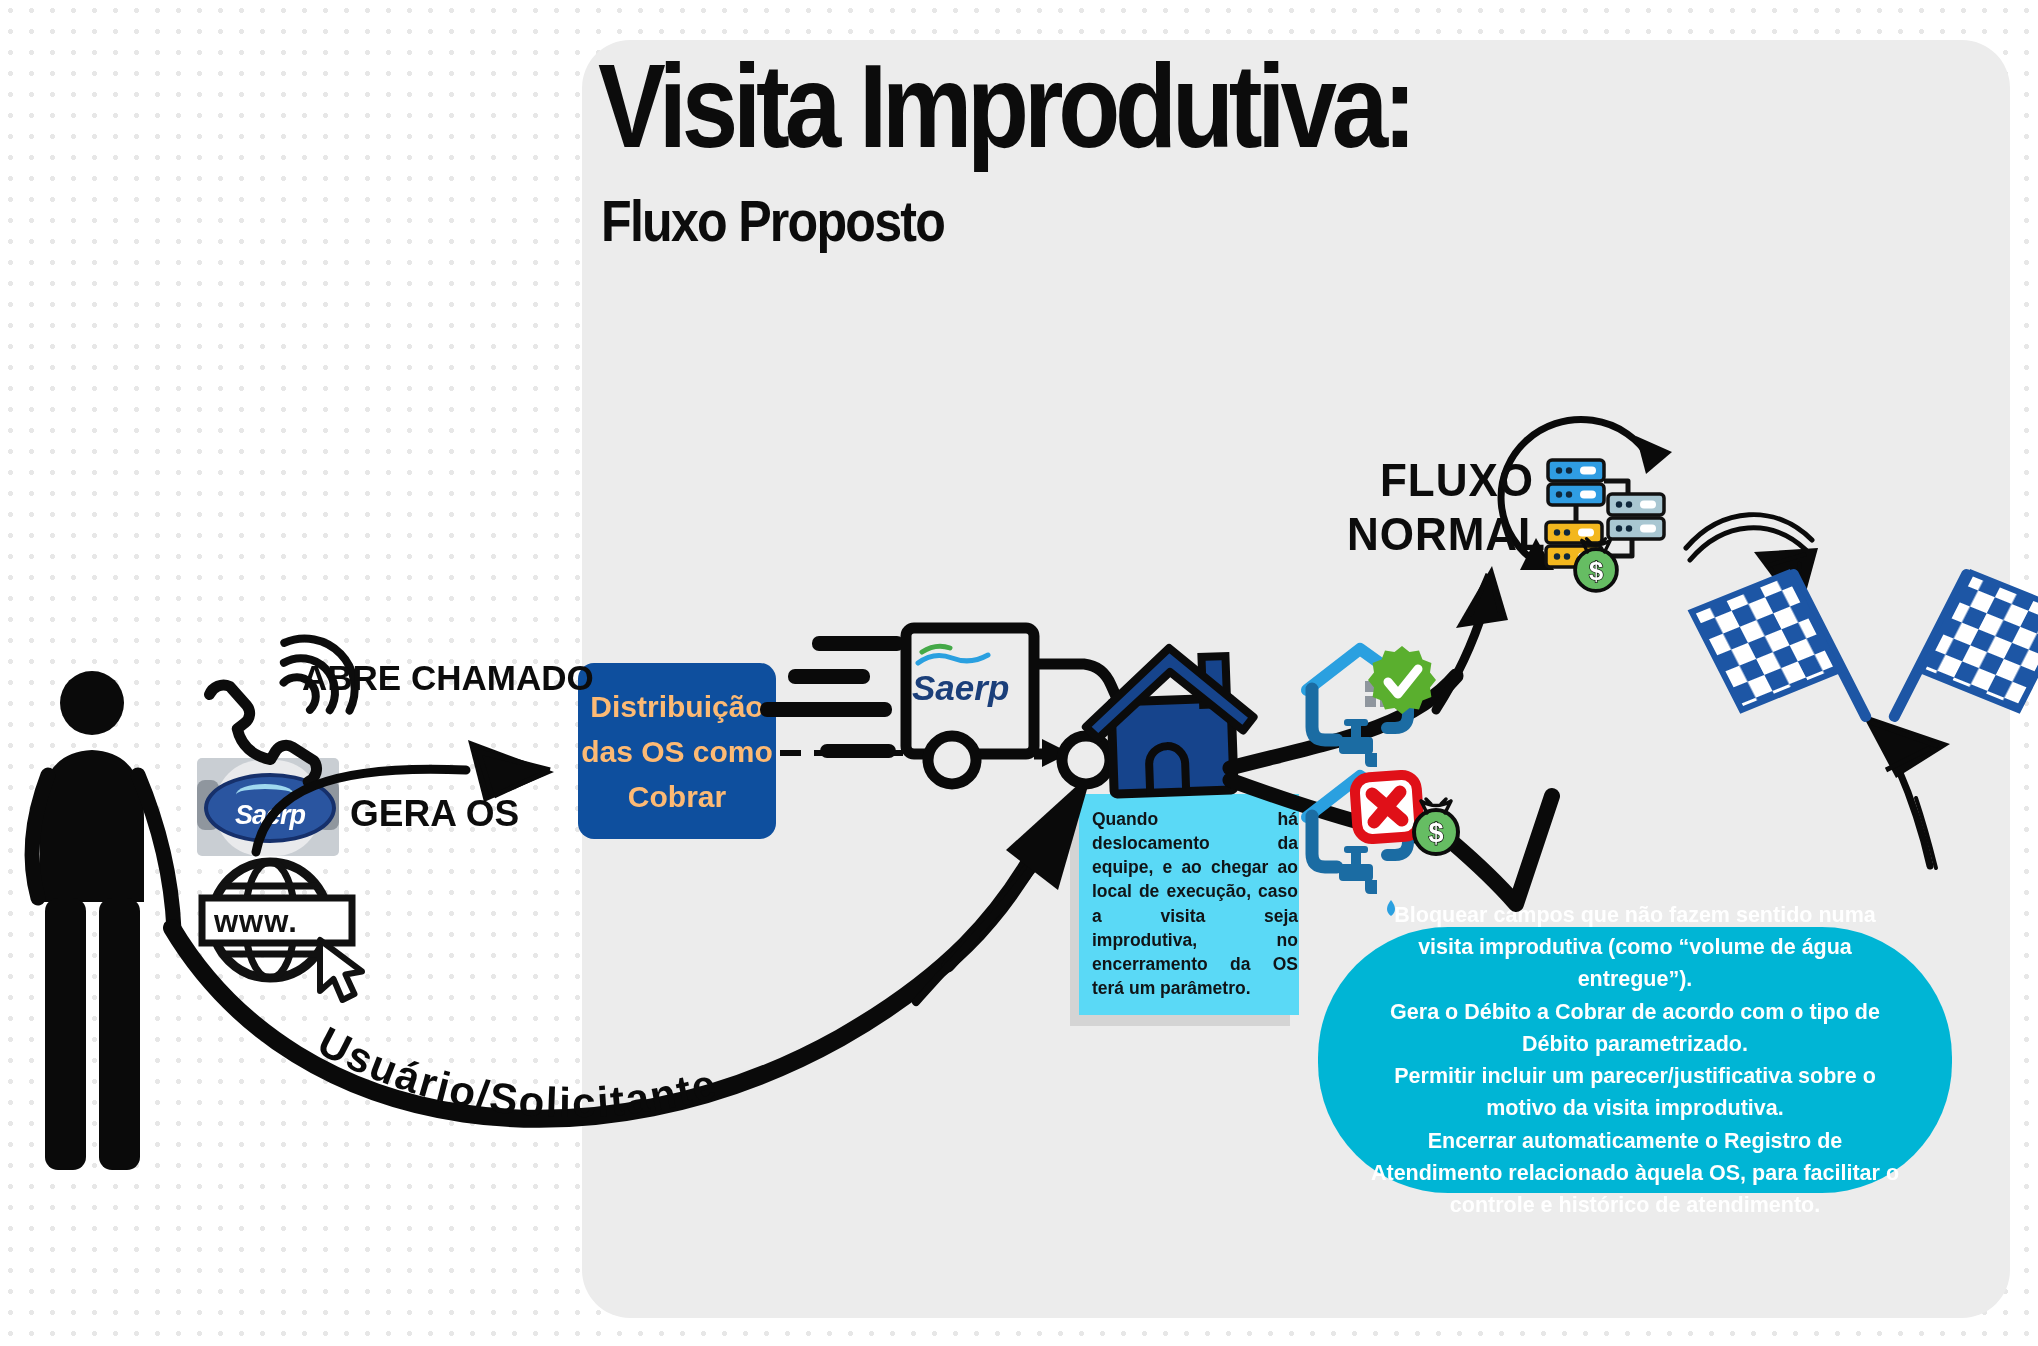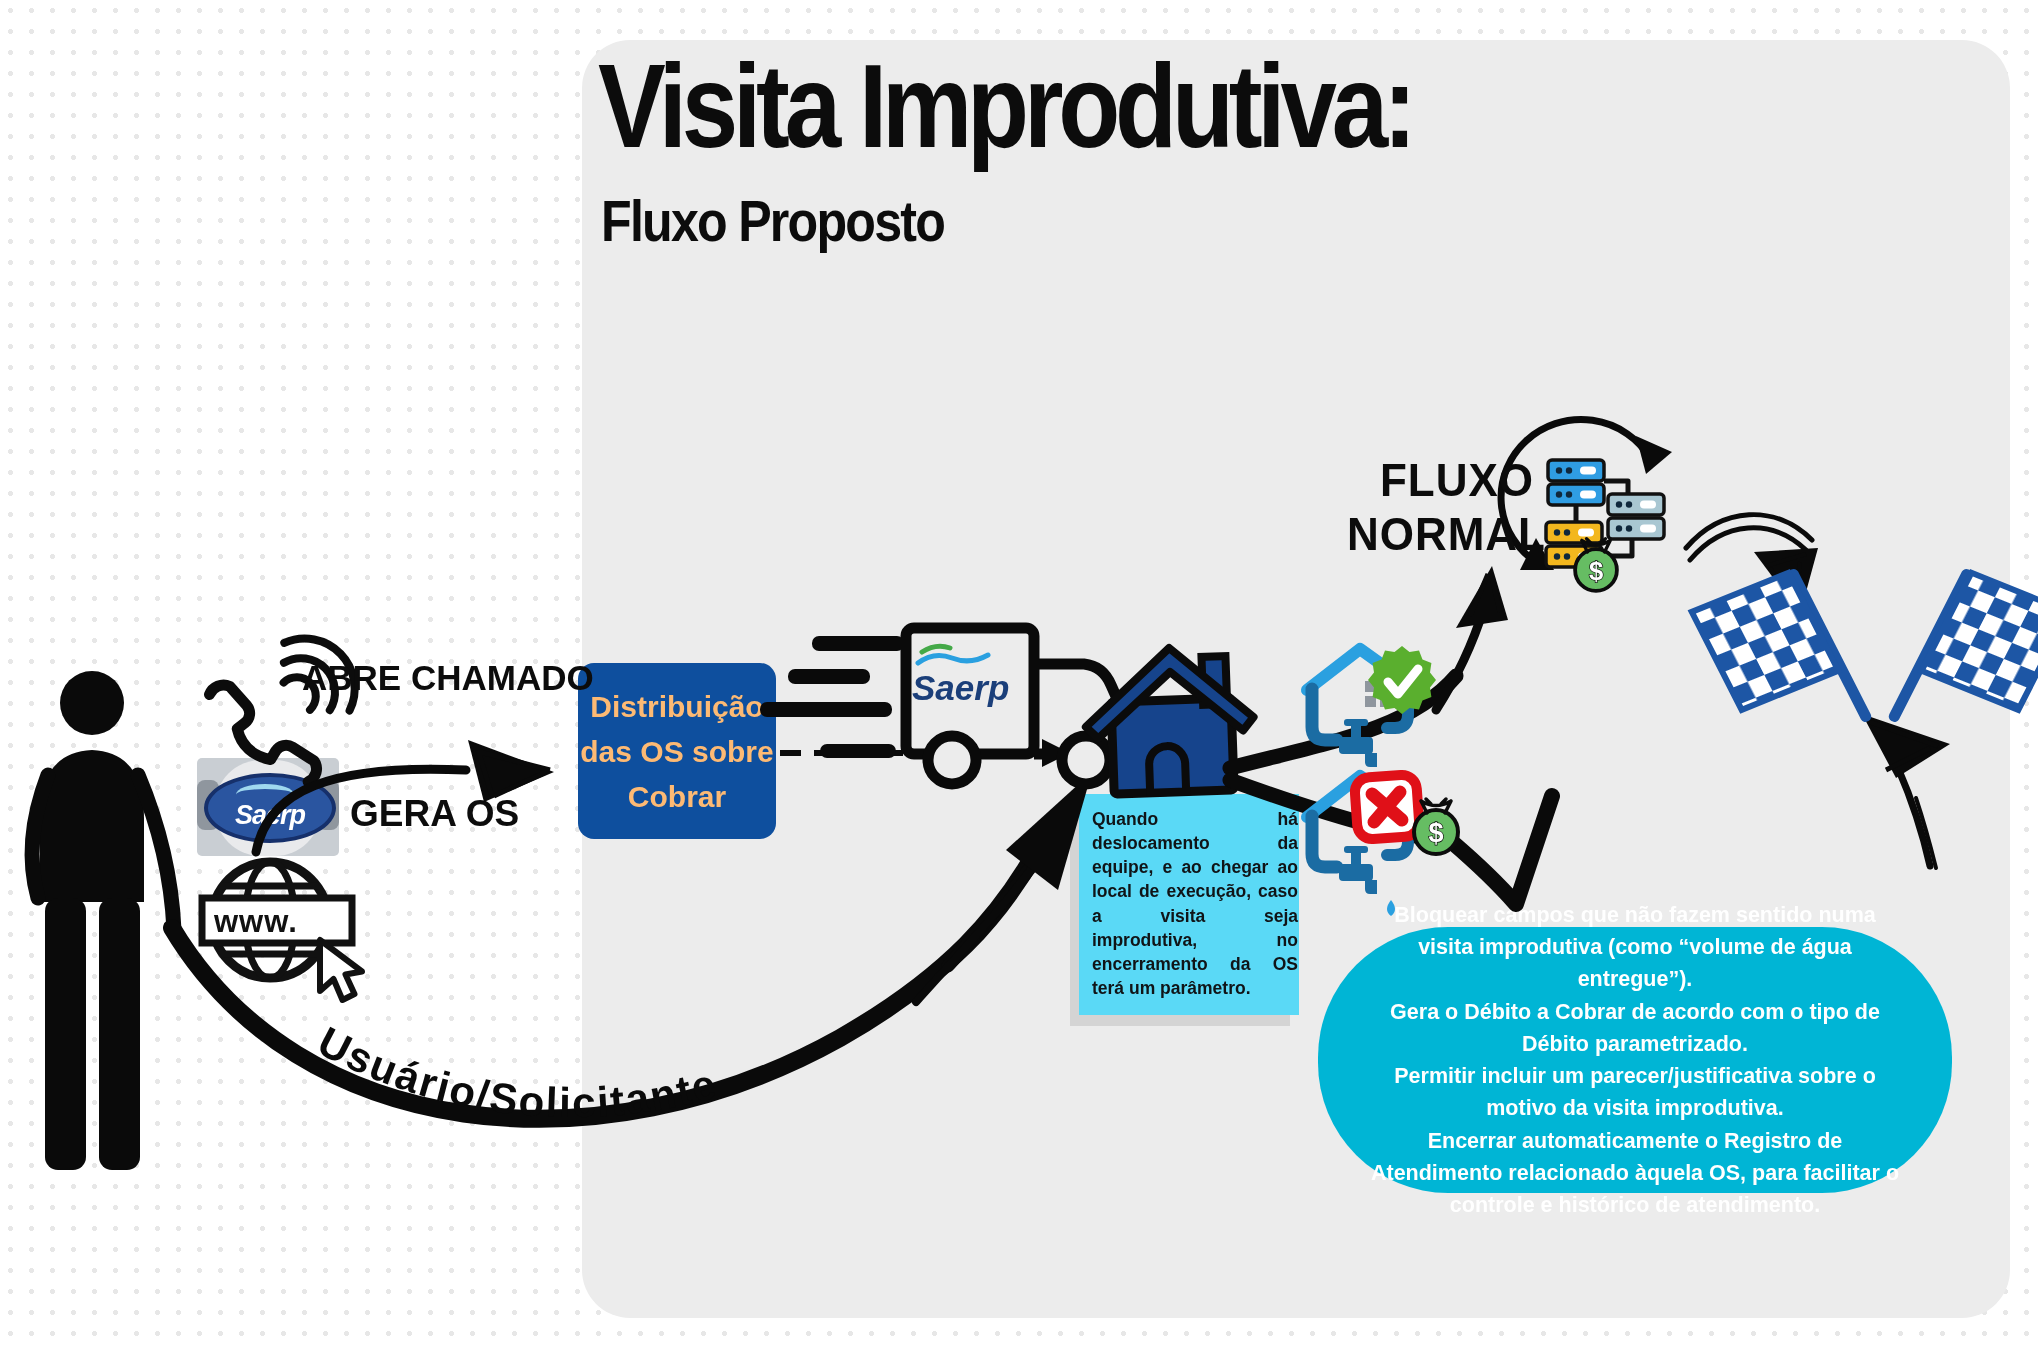--- a/index.html
+++ b/index.html
@@ -65,21 +65,21 @@
 
 <div id="stage">
 
   <div class="panel" style="background-color: rgb(236, 236, 236);"></div>
 
   <h1 class="title">Visita Improdutiva:</h1>
   <h2 class="subtitle">Fluxo Proposto</h2>
 
   <div class="dist" style="background-color: rgb(14, 79, 158);">
     <div>Distribuição</div>
-    <div>das OS sobre</div>
+    <div>das OS como</div>
     <div>Cobrar</div>
   </div>
 
   <div class="saerp-tile">
     <div class="robot-head"></div>
     <div class="ear left"></div>
     <div class="ear right"></div>
     <div class="saerp-oval">
       <span class="saerp-wave"></span>
       <span class="saerp-word">Saerp</span>

